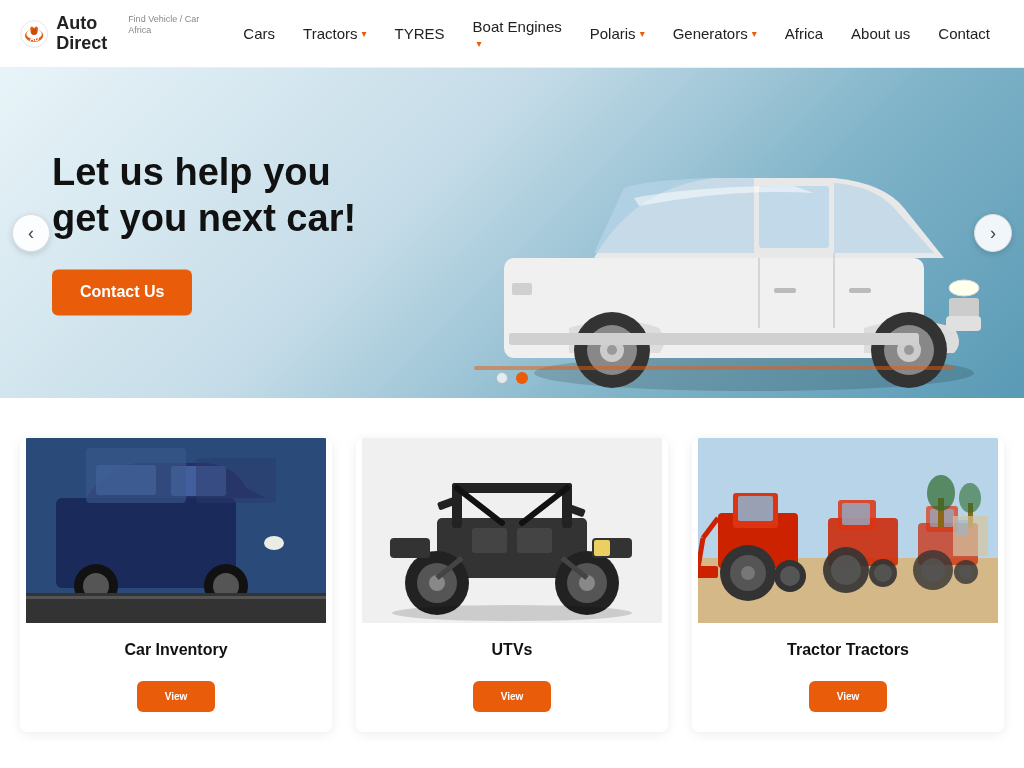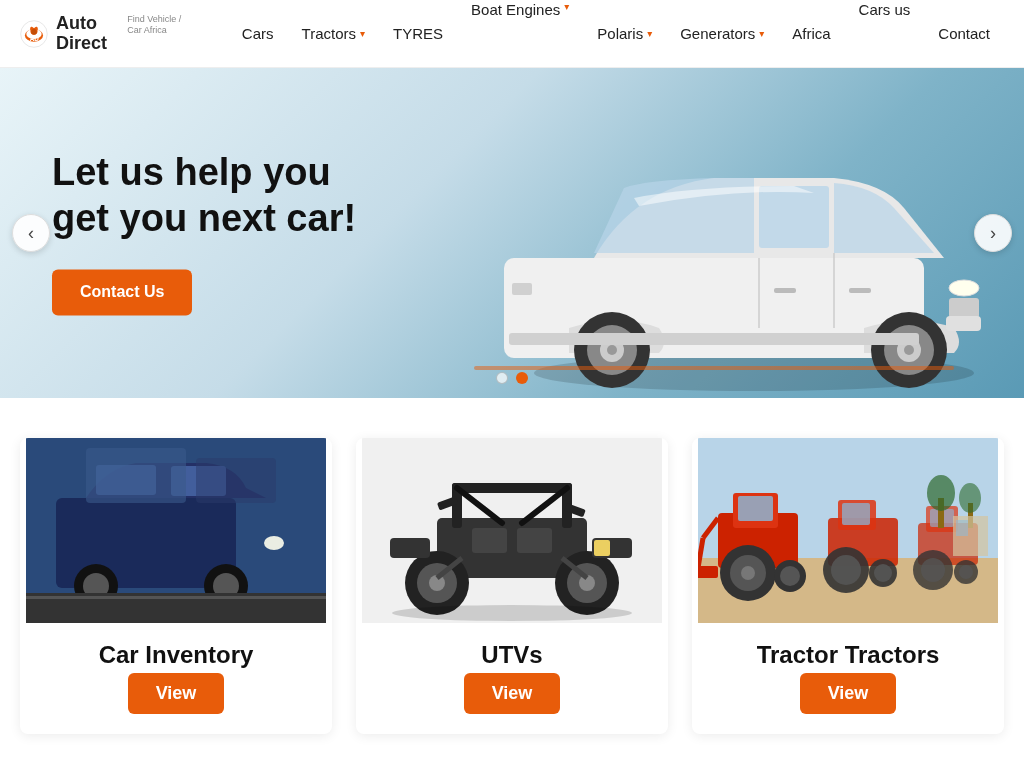--- a/index.html
+++ b/index.html
@@ -60,21 +60,21 @@
       font-weight: 500;
       position: relative;
       white-space: nowrap;
     }
     .nav-item .chevron {
       font-size: 10px;
       margin-left: 4px;
       color: #e85c0a;
     }
     .nav-item.two-line {
-      flex-direction: row;
+      flex-direction: column;
       justify-content: center;
       align-items: flex-start;
       gap: 0;
     }
     .nav-item.two-line span { line-height: 1.3; }
 
     
     .hero {
       position: relative;
       width: 100%;
@@ -168,32 +168,32 @@
       border-radius: 8px;
       overflow: hidden;
       box-shadow: 0 2px 12px rgba(0,0,0,0.08);
       background: #fff;
     }
     .inventory-card-body {
       padding: 18px 20px 20px;
       text-align: center;
     }
     .inventory-card-title {
-      font-size: 24px;
+      font-size: 16px;
       font-weight: 700;
       color: #111;
-      margin-bottom: 4px;
+      margin-bottom: 22px;
     }
     .inventory-card-btn {
       background: #e85c0a;
       color: #fff;
       border: none;
       padding: 10px 28px;
       border-radius: 6px;
-      font-size: 18px;
+      font-size: 10px;
       font-weight: 600;
       cursor: pointer;
     }
 
     
     .img-placeholder {
       width: 100%;
       height: 185px;
       display: flex;
       align-items: center;
@@ -252,21 +252,21 @@
       <span class="chevron">▾</span>
     </div>
     <div class="nav-item">
       <span>Generators</span>
       <span class="chevron">▾</span>
     </div>
     <div class="nav-item">
       <span>Africa</span>
     </div>
     <div class="nav-item two-line">
-      <span>Cars us</span>
+      <span>About us</span>
     </div>
     <div class="nav-item">
       <span>Contact</span>
     </div>
   </div>
 </nav>
 
 <section class="hero">
 
   <button class="slider-arrow left">

